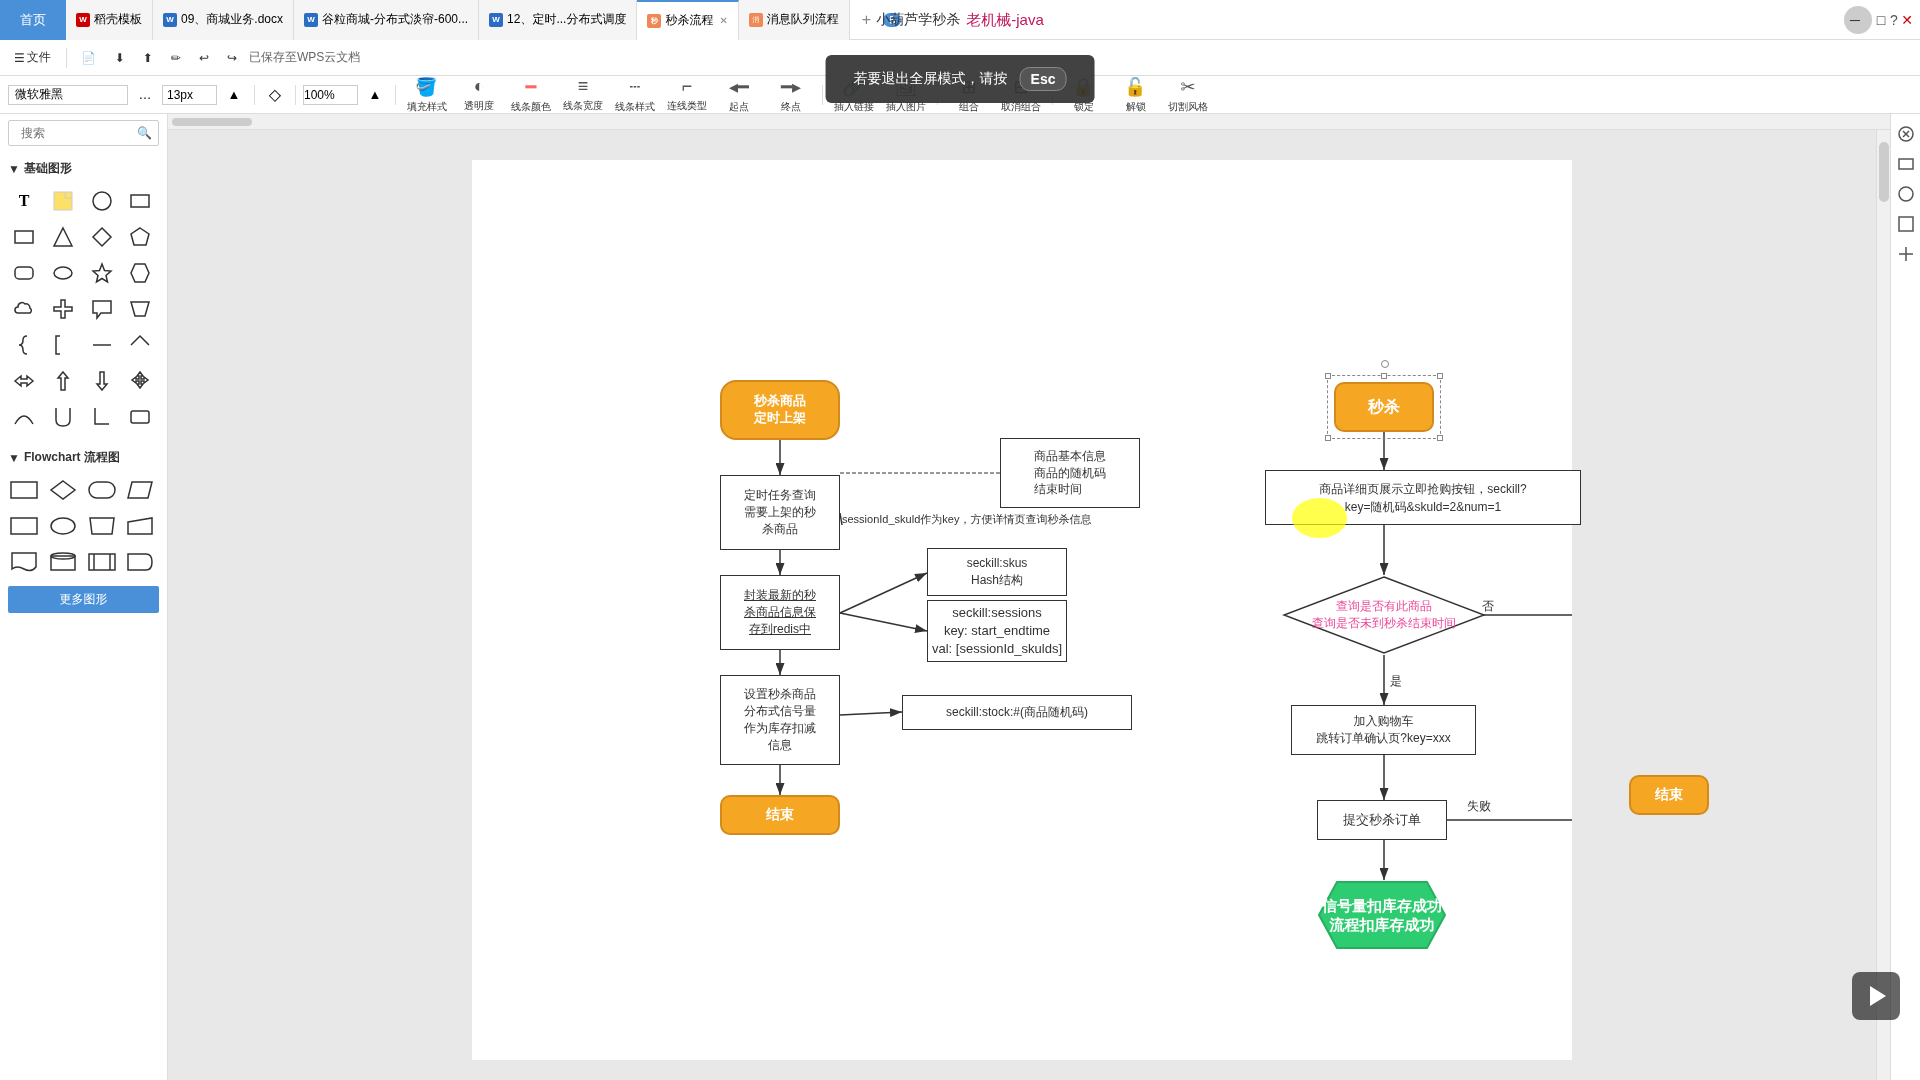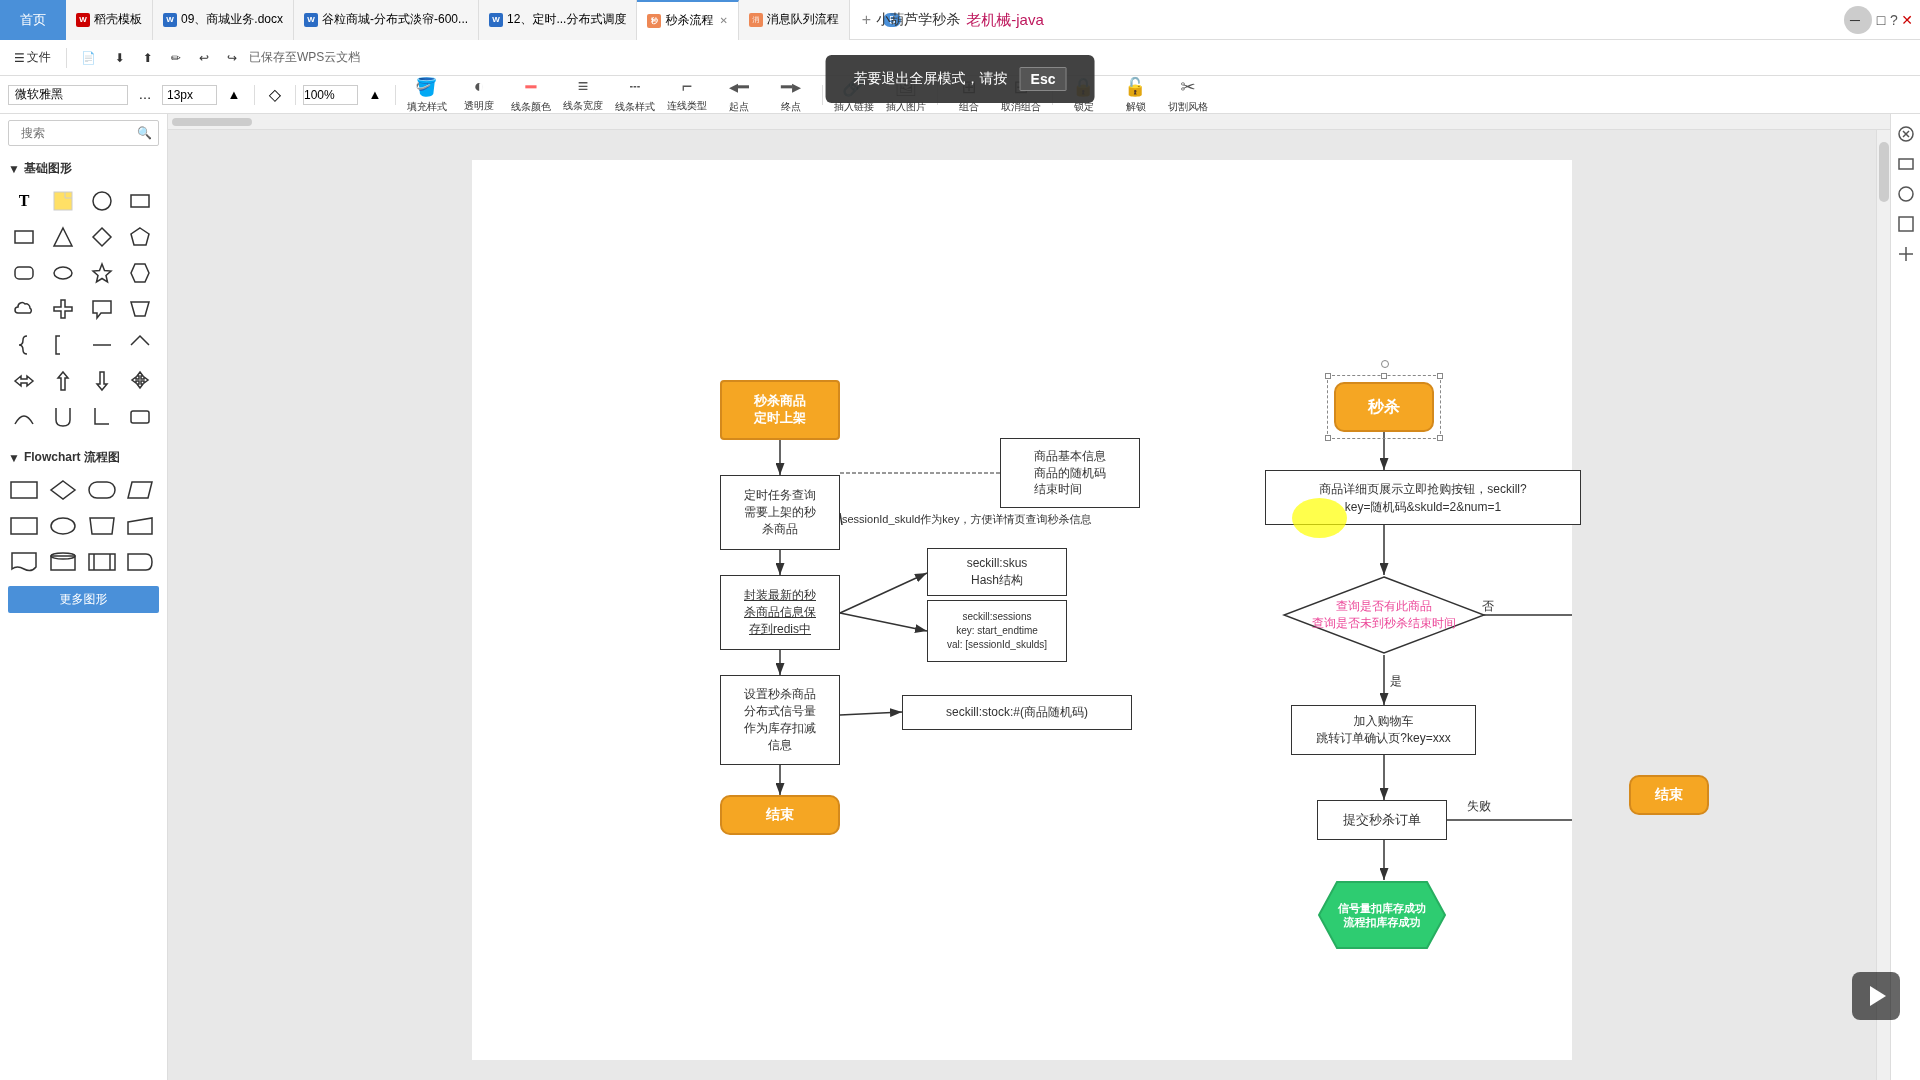--- a/index.html
+++ b/index.html
@@ -45,21 +45,21 @@
 
     
     .canvas-area { flex: 1; background: #e8e8e8; overflow: auto; position: relative; }
 
     
     .right-panel { width: 30px; background: #fff; border-left: 1px solid #ddd; display: flex; flex-direction: column; align-items: center; padding-top: 8px; gap: 6px; }
     .right-btn { width: 24px; height: 24px; display: flex; align-items: center; justify-content: center; cursor: pointer; font-size: 14px; color: #555; }
 
     
     .modal-bar { position: fixed; top: 55px; left: 50%; transform: translateX(-50%); background: rgba(50,50,50,0.92); color: #fff; padding: 12px 28px; border-radius: 6px; font-size: 14px; display: flex; align-items: center; gap: 12px; z-index: 1000; }
-    .modal-esc { background: #555; border: 1px solid #888; padding: 3px 10px; border-radius: 1px; font-weight: bold; }
+    .modal-esc { background: #555; border: 1px solid #888; padding: 3px 10px; border-radius: 10px; font-weight: bold; }
 
     .tab-icon-wps { background: #c00; color: #fff; font-size: 9px; font-weight: bold; display: flex; align-items: center; justify-content: center; border-radius: 2px; }
     .tab-icon-word { background: #2b6cc4; color: #fff; font-size: 9px; font-weight: bold; display: flex; align-items: center; justify-content: center; border-radius: 2px; }
     .tab-icon-seckill { background: #e85; color: #fff; font-size: 9px; font-weight: bold; display: flex; align-items: center; justify-content: center; border-radius: 2px; }
 
     .title-bar { position: fixed; top: 0; left: 50%; transform: translateX(-50%); font-size: 14px; color: #333; z-index: 100; height: 40px; display: flex; align-items: center; gap: 6px; }
     .win-btn { width: 26px; height: 26px; display: flex; align-items: center; justify-content: center; cursor: pointer; font-size: 14px; color: #333; }
 
     .video-fab { position: fixed; bottom: 60px; right: 20px; width: 48px; height: 48px; background: rgba(0,0,0,0.6); border-radius: 8px; display: flex; align-items: center; justify-content: center; cursor: pointer; }
     .video-play { width: 0; height: 0; border-top: 10px solid transparent; border-bottom: 10px solid transparent; border-left: 16px solid #fff; margin-left: 3px; }
@@ -519,21 +519,21 @@
             <line x1="912" y1="680" x2="912" y2="720" stroke="#333" stroke-width="1.5" marker-end="url(#arrowhead)"></line>
 
             <line x1="975" y1="660" x2="1070" y2="660" stroke="#333" stroke-width="1.5"></line>
             <line x1="1070" y1="660" x2="1197" y2="660" stroke="#333" stroke-width="1.5"></line>
             <line x1="1197" y1="660" x2="1197" y2="655" stroke="#333" stroke-width="1.5" marker-end="url(#arrowhead)"></line>
             <text x="995" y="650" font-size="12" fill="#333">失败</text>
 
             <line x1="528" y1="313" x2="368" y2="313" stroke="#333" stroke-width="1" stroke-dasharray="4,2"></line>
           </svg>
 
-          <div style="position:absolute;left:248px;top:220px;width:120px;height:60px;background:#f5a623;border:2px solid #d4891c;border-radius:4px;display:flex;align-items:center;justify-content:center;text-align:center;font-size:13px;color:#fff;font-weight:bold;line-height:1.3;">
+          <div style="position:absolute;left:248px;top:220px;width:120px;height:60px;background:#f5a623;border:2px solid #d4891c;border-radius:16px;display:flex;align-items:center;justify-content:center;text-align:center;font-size:13px;color:#fff;font-weight:bold;line-height:1.3;">
             <span>秒杀商品<br>定时上架</span>
           </div>
 
           <div style="position:absolute;left:248px;top:315px;width:120px;height:75px;background:#fff;border:1.5px solid #333;display:flex;align-items:center;justify-content:center;text-align:center;font-size:12px;color:#333;line-height:1.4;">
             <span>定时任务查询<br>需要上架的秒<br>杀商品</span>
           </div>
 
           <div style="position:absolute;left:248px;top:415px;width:120px;height:75px;background:#fff;border:1.5px solid #333;display:flex;align-items:center;justify-content:center;text-align:center;font-size:12px;color:#333;line-height:1.4;text-decoration:underline;">
             <span>封装最新的秒<br>杀商品信息保<br>存到redis中</span>
           </div>
@@ -551,21 +551,21 @@
           </div>
 
           <div style="position:absolute;left:528px;top:278px;width:140px;height:70px;background:#fff;border:1.5px solid #333;display:flex;align-items:center;justify-content:center;text-align:left;font-size:12px;color:#333;line-height:1.4;">
             <span>商品基本信息<br>商品的随机码<br>结束时间</span>
           </div>
 
           <div style="position:absolute;left:455px;top:388px;width:140px;height:48px;background:#fff;border:1.5px solid #333;display:flex;align-items:center;justify-content:center;text-align:center;font-size:12px;color:#333;line-height:1.4;">
             <span>seckill:skus<br>Hash结构</span>
           </div>
 
-          <div style="position:absolute;left:455px;top:440px;width:140px;height:62px;background:#fff;border:1.5px solid #333;display:flex;align-items:center;justify-content:center;text-align:center;font-size:10px;color:#333;line-height:1.4;">
+          <div style="position:absolute;left:455px;top:440px;width:140px;height:62px;background:#fff;border:1.5px solid #333;display:flex;align-items:center;justify-content:center;text-align:center;font-size:13px;color:#333;line-height:1.4;">
             <span>seckill:sessions<br>key: start_endtime<br>val: [sessionId_skulds]</span>
           </div>
 
           <div style="position:absolute;left:430px;top:535px;width:230px;height:35px;background:#fff;border:1.5px solid #333;display:flex;align-items:center;justify-content:center;text-align:center;font-size:12px;color:#333;">
             <span>seckill:stock:#(商品随机码)</span>
           </div>
 
           <div style="position:absolute;left:862px;top:222px;width:100px;height:50px;background:#f5a623;border:2px solid #d4891c;border-radius:10px;display:flex;align-items:center;justify-content:center;font-size:16px;color:#fff;font-weight:bold;">
             <span>秒杀</span>
           </div>
@@ -600,21 +600,21 @@
           </div>
 
           <div style="position:absolute;left:845px;top:640px;width:130px;height:40px;background:#fff;border:1.5px solid #333;display:flex;align-items:center;justify-content:center;font-size:13px;color:#333;">
             <span>提交秒杀订单</span>
           </div>
 
           <div style="position:absolute;left:845px;top:720px;width:130px;height:70px;pointer-events:all;">
             <svg width="130" height="70" style="position:absolute;top:0;left:0;">
               <polygon points="20,2 110,2 128,35 110,68 20,68 2,35" fill="#2ecc71" stroke="#27ae60" stroke-width="2"></polygon>
             </svg>
-            <div style="position:absolute;top:0;left:0;width:130px;height:70px;display:flex;align-items:center;justify-content:center;text-align:center;font-size:11px;color:#fff;font-weight:bold;line-height:1.3;pointer-events:none;">
+            <div style="position:absolute;top:0;left:0;width:130px;height:70px;display:flex;align-items:center;justify-content:center;text-align:center;font-size:15px;color:#fff;font-weight:bold;line-height:1.3;pointer-events:none;">
               <span>信号量扣库存成功<br>流程扣库存成功</span>
             </div>
           </div>
 
           <div style="position:absolute;left:1157px;top:615px;width:80px;height:40px;background:#f5a623;border:2px solid #d4891c;border-radius:10px;display:flex;align-items:center;justify-content:center;font-size:14px;color:#fff;font-weight:bold;">
             <span>结束</span>
           </div>
 
         </div>
       </div>

